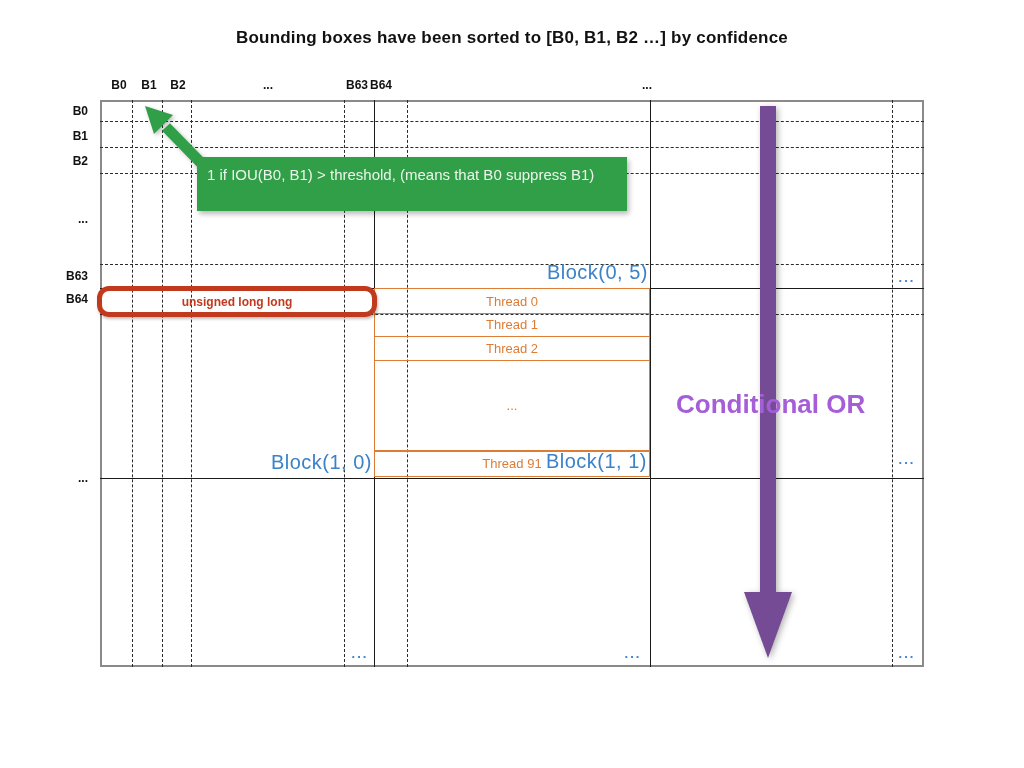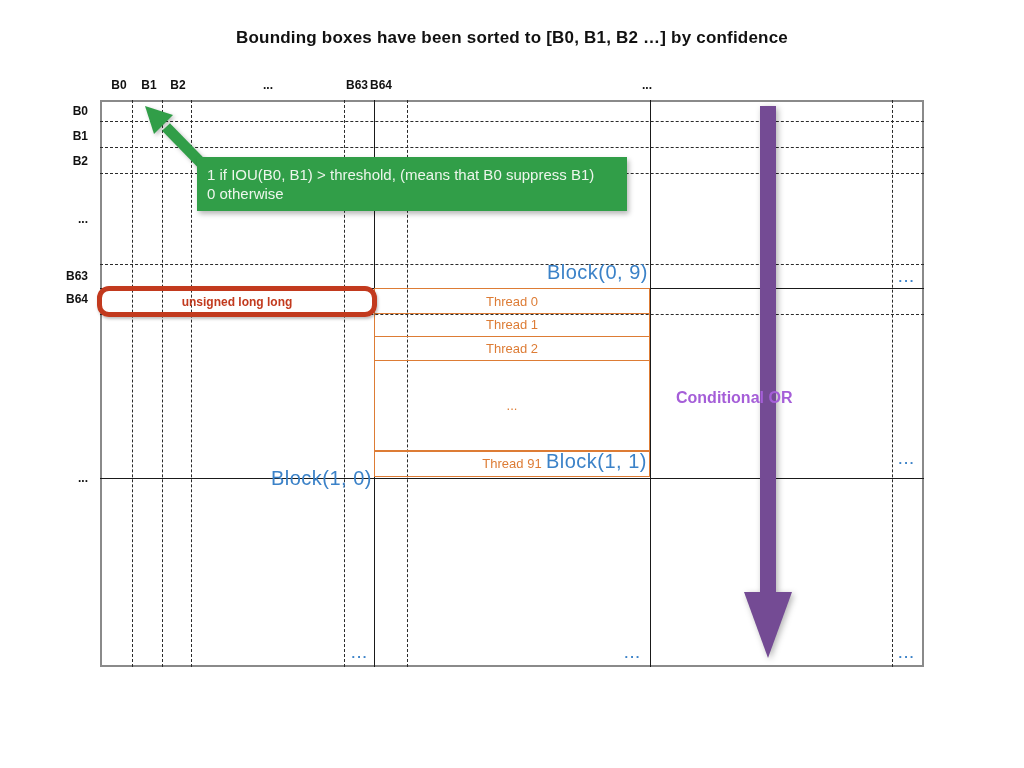--- a/index.html
+++ b/index.html
@@ -46,21 +46,21 @@
   .thread-row:first-child{margin-top:0;}
   
   .blocklbl{position:absolute;width:140px;text-align:right;font-size:20px;
     color:var(--blue);z-index:4;letter-spacing:.5px;}
   
   .more{position:absolute;width:26px;font-size:13px;font-weight:bold;
     color:var(--blue);letter-spacing:2px;z-index:4;text-align:center;}
   
   .down-arrow{position:absolute;left:742px;top:106px;z-index:3;
     filter:drop-shadow(2px 2px 3px rgba(0,0,0,.3));}
-  .cond-or{position:absolute;left:676px;top:389px;width:200px;font-size:16px;
+  .cond-or{position:absolute;left:676px;top:389px;width:200px;font-size:26px;
     font-weight:bold;color:var(--violet);z-index:5;white-space:nowrap;}
 </style>
 </head>
 <body>
 
 <div class="stage">
 
   <div class="title">Bounding boxes have been sorted to [B0, B1, B2 …] by confidence</div>
 
   <div class="grid-outline"></div>
@@ -105,36 +105,35 @@
   <div class="cond-or">Conditional OR</div>
 
   <div class="threads">
     <div class="thread-row" style="height:26px">Thread 0</div>
     <div class="thread-row" style="height:24.5px">Thread 1</div>
     <div class="thread-row" style="height:25.5px">Thread 2</div>
     <div class="thread-row" style="height:92px">...</div>
     <div class="thread-row" style="height:26.5px">Thread 91</div>
   </div>
 
-  <div class="blocklbl" style="left:508px;top:261px">Block(0, 9)</div>
-  <div class="blocklbl" style="left:232px;top:467px">Block(1, 0)</div>
+  <div class="blocklbl" style="left:508px;top:261px">Block(0, 5)</div>
+  <div class="blocklbl" style="left:232px;top:451px">Block(1, 0)</div>
   <div class="blocklbl" style="left:507px;top:450px">Block(1, 1)</div>
 
   <div class="more" style="left:894px;top:270px">...</div>
   <div class="more" style="left:894px;top:452px">...</div>
   <div class="more" style="left:894px;top:646px">...</div>
   <div class="more" style="left:347px;top:646px">...</div>
   <div class="more" style="left:620px;top:646px">...</div>
 
   <div class="memcell">
     <span>unsigned long long</span>
   </div>
 
   <svg class="callout-arrow" width="90" height="80" viewBox="0 0 90 80">
     <line x1="75" y1="72" x2="36" y2="32" stroke="var(--green)" stroke-width="11"></line>
     <polygon points="15,11 43,20 24,39" fill="var(--green)"></polygon>
   </svg>
   <div class="callout">
     <div>1 if IOU(B0, B1) &gt; threshold, (means that B0 suppress B1)</div>
-    <div>0 otherwise</div>
   </div>
 
 </div>
 
 </body></html>

